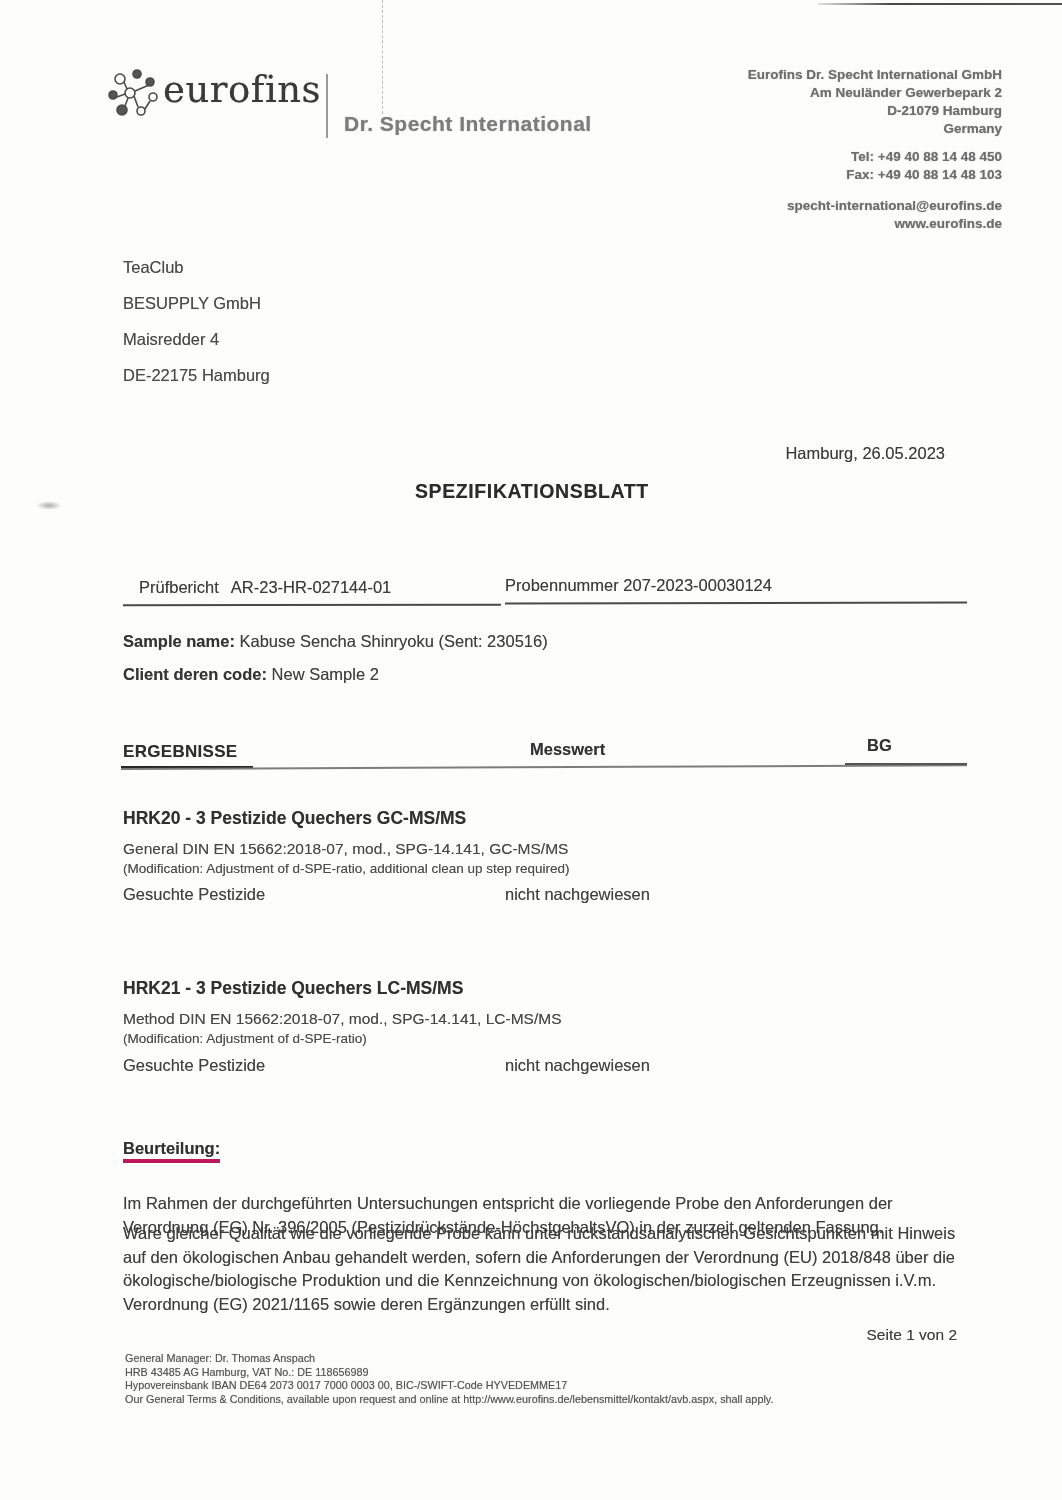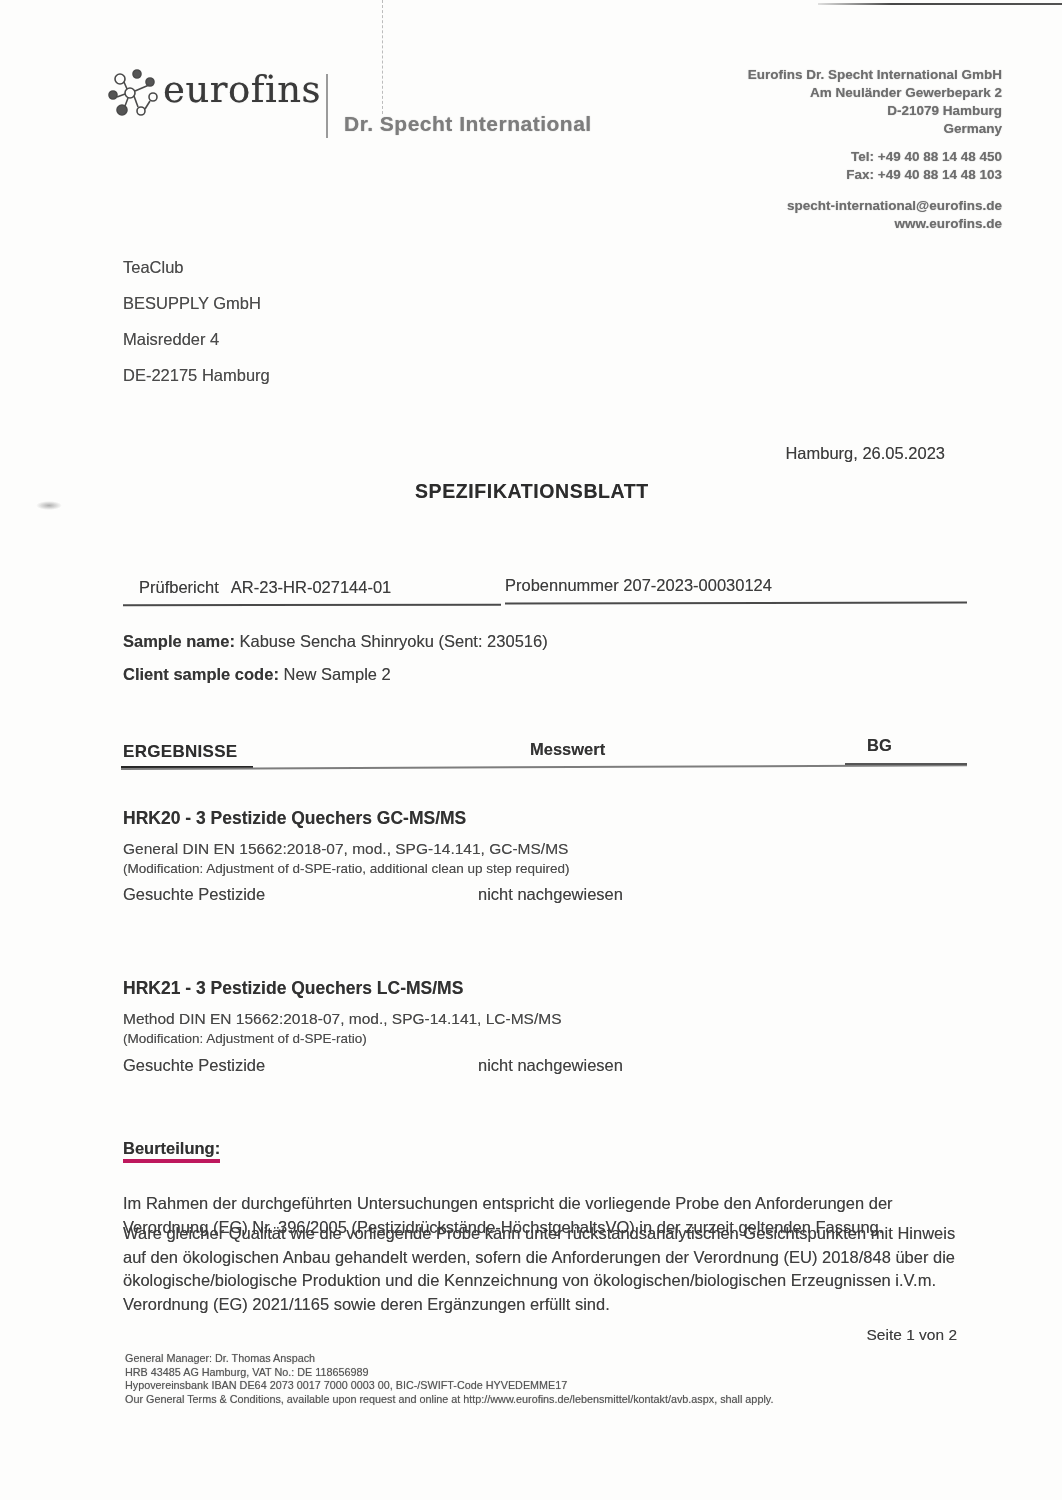--- a/index.html
+++ b/index.html
@@ -77,21 +77,21 @@
   .res-col3 { top: 736px; left: 867px; font-size: 16.5px; font-weight: bold; color: #333; }
   .rule-res-thick { top: 766px; left: 121px; width: 132px; height: 3px; background: #262626; }
   .rule-res-full { top: 768px; left: 121px; width: 846px; height: 1.5px; background: #7d7d7d; transform: rotate(-0.25deg); transform-origin: left center; }
   .rule-res-bg { top: 763px; left: 845px; width: 122px; height: 1.5px; background: #555; }
 
   
   .sec-title { left: 123px; font-size: 17.5px; font-weight: bold; color: #313131; }
   .sec-method { left: 123px; font-size: 15.5px; color: #474747; }
   .sec-mod { left: 123px; font-size: 13.5px; color: #4d4d4d; }
   .sec-analyte { left: 123px; font-size: 16.5px; color: #414141; }
-  .sec-result { left: 478px; font-size: 16.5px; color: #414141; }
+  .sec-result { left: 505px; font-size: 16.5px; color: #414141; }
   .s1-title { top: 808px; } .s1-method { top: 840px; } .s1-mod { top: 861px; } .s1-row { top: 885px; }
   .s2-title { top: 978px; } .s2-method { top: 1010px; } .s2-mod { top: 1031px; } .s2-row { top: 1056px; }
 
   
   .assess-head { top: 1139px; left: 123px; font-size: 16.5px; font-weight: bold; color: #313131; border-bottom: 4px solid #be185d; padding-bottom: 1px; }
   .assess-p { left: 123px; width: 848px; font-size: 16.5px; line-height: 23.5px; color: #3e3e3e; text-align: left; }
   .assess-p1 { top: 1192px; }
   .assess-p2 { top: 1222px; }
 
   .page-indicator { top: 1326px; right: 105px; font-size: 15.5px; color: #3e3e3e; }
@@ -166,21 +166,21 @@
     </div>
   </div>
   <div class="abs rule rule-report"></div>
   <div class="abs rule rule-sample"></div>
 
   <div class="abs sample-name">
     <span class="b">Sample name:</span>
     <span>Kabuse Sencha Shinryoku (Sent: 230516)</span>
   </div>
   <div class="abs client-code">
-    <span class="b">Client sample code:</span>
+    <span class="b">Client deren code:</span>
     <span>New Sample 2</span>
   </div>
 
   <div class="abs res-col1">ERGEBNISSE</div>
   <div class="abs res-col2">Messwert</div>
   <div class="abs res-col3">BG</div>
   <div class="abs rule-res-thick"></div>
   <div class="abs rule-res-full"></div>
   <div class="abs rule-res-bg"></div>
 

